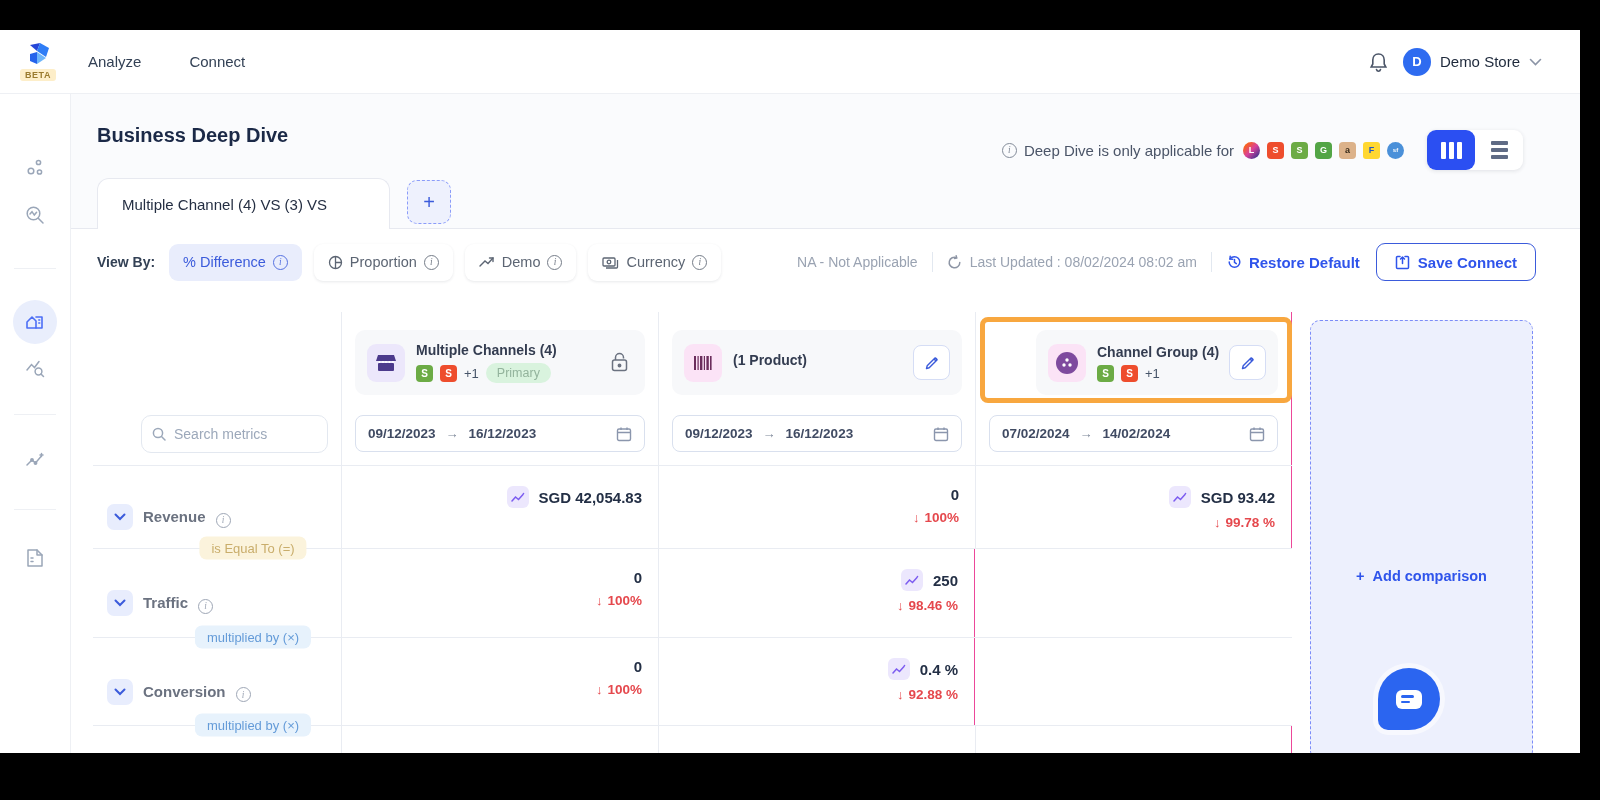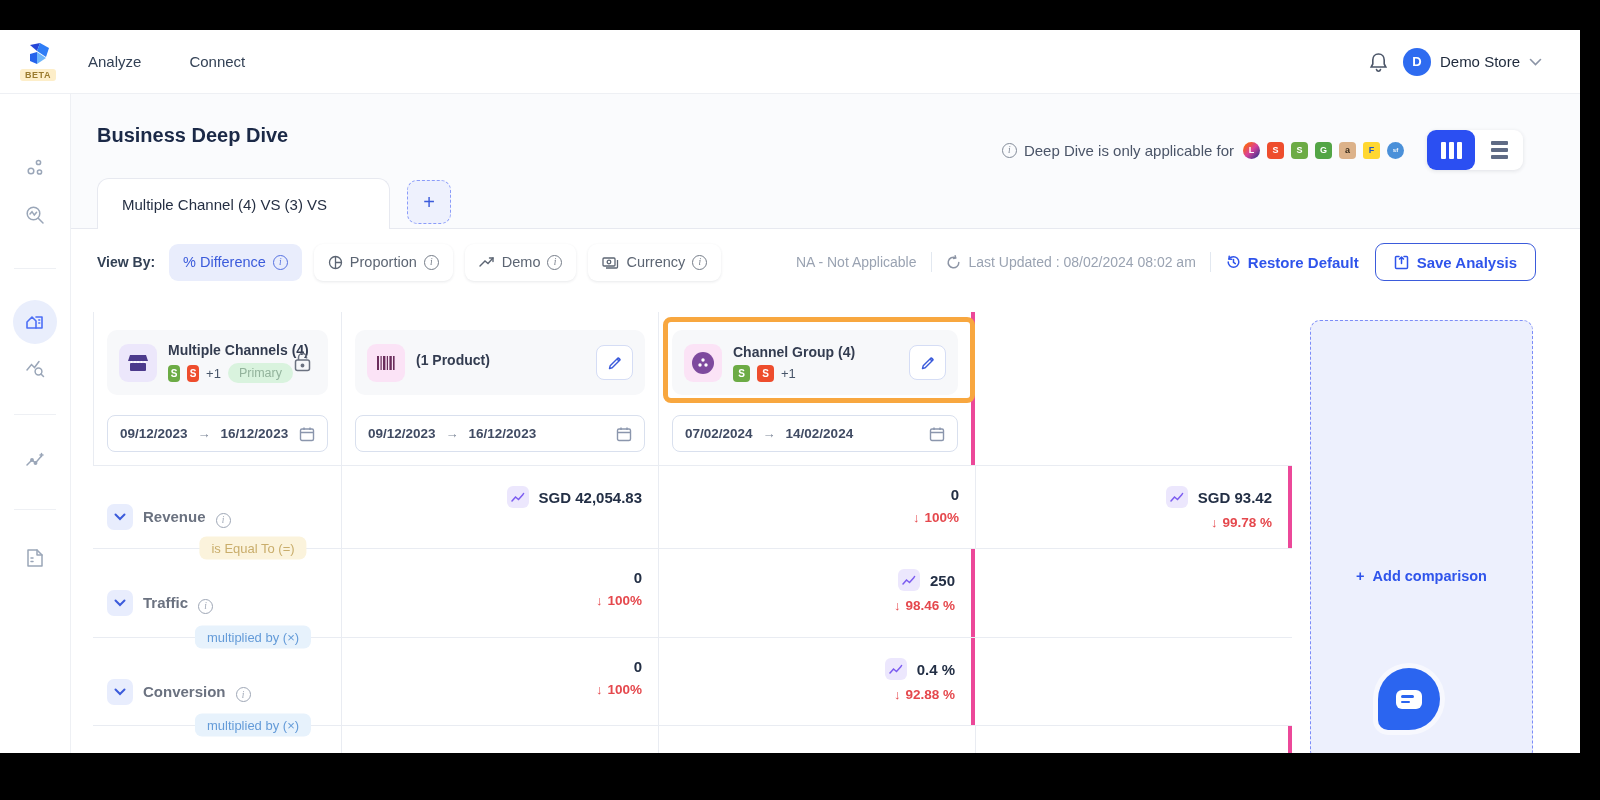--- a/index.html
+++ b/index.html
@@ -50,21 +50,21 @@
   .meta-sep { width:1px; height:20px; background:#e2e8f0; margin:0 14px; }
   .restore { display:flex; align-items:center; gap:7px; font-size:15px; font-weight:bold; color:#2f54eb; cursor:pointer; }
   .save-btn { margin-left:16px; height:38px; border:1.5px solid #3b5bdb; border-radius:9px; background:#fff; color:#2f54eb; font-size:15px; font-weight:bold; display:flex; align-items:center; gap:8px; padding:0 18px; cursor:pointer; }
 
   
   .tbl { position:absolute; left:22px; top:218px; width:1199px; z-index:4; }
   .hrow, .trow { display:grid; grid-template-columns:248px 317px 317px 317px; }
   .hrow { height:153px; }
   .hcell { position:relative; }
   .bl { border-left:1px solid #e9ecf2; }
-  .br { border-right:4px solid #ec4899; }
+  .br { border-right:1px solid #ec4899;padding-left:47px; }
   .card { margin:18px 13px 0; height:65px; background:#f7f8fa; border-radius:10px; display:flex; align-items:center; padding:0 12px; position:relative; }
   .card-ic { width:38px; height:38px; border-radius:9px; display:flex; align-items:center; justify-content:center; margin-right:11px; flex:0 0 auto; }
   .ci-purple { background:#ece7fb; }
   .ci-pink { background:#fbe3f6; }
   .card-body { flex:1; min-width:0; }
   .card-title { font-size:14px; color:#333c50; font-weight:bold; margin-bottom:5px; white-space:nowrap; }
   .card-sub { display:flex; align-items:center; gap:7px; }
   .si { width:17px; height:17px; border-radius:4px; color:#fff; font-size:10px; font-weight:bold; display:inline-flex; align-items:center; justify-content:center; }
   .si-shopify { background:#6cab45; }
   .si-shopee { background:#ee4d2d; }
@@ -277,28 +277,39 @@
                 <path d="M4.2 2.3 L4 5.1 L6.8 5.2"></path>
                 <path d="M8.5 5.5 V8.3 L10.3 9.6"></path>
               </svg>
             <span>Restore Default</span>
           </div>
           <button class="save-btn">
             <svg width="15" height="15" viewBox="0 0 15 15" fill="none" stroke="#2f54eb" stroke-width="1.5" stroke-linecap="round" stroke-linejoin="round">
                 <path d="M5 1.5 H2.5 A1 1 0 0 0 1.5 2.5 V12.5 A1 1 0 0 0 2.5 13.5 H12.5 A1 1 0 0 0 13.5 12.5 V2.5 A1 1 0 0 0 12.5 1.5 H10"></path>
                 <path d="M7.5 8.5 V2 M5.5 4 L7.5 2 L9.5 4"></path>
               </svg>
-            <span>Save Analysis</span>
+            <span>Save Connect</span>
           </button>
         </div>
       </div>
 
       <div class="tbl">
 
         <div class="hrow">
+          <div class="hcell">
+            <div class="search-box">
+              <span>
+                <svg width="14" height="14" viewBox="0 0 14 14" fill="none" stroke="#9ca8ba" stroke-width="1.5" stroke-linecap="round">
+                    <circle cx="6" cy="6" r="4.6"></circle>
+                    <path d="M9.5 9.5 L13 13"></path>
+                  </svg>
+              </span>
+              <input type="text" placeholder="Search metrics" style="">
+            </div>
+          </div>
 
           <div class="hcell bl">
             <div class="card">
               <span class="card-ic ci-purple">
                 <svg width="22" height="20" viewBox="0 0 22 20" fill="none">
                   <path d="M3 2 H19 L21 8 H1 Z" fill="#4c3a8c"></path>
                   <path d="M4.5 8 V10.5 M8 8 V11 M11 8 V10.5 M14.5 8 V11 M18 8 V10.5" stroke="#fff" stroke-width="1.4"></path>
                   <rect x="3" y="10" width="16" height="8" rx="1" fill="#4c3a8c"></rect>
                 </svg>
               </span>

